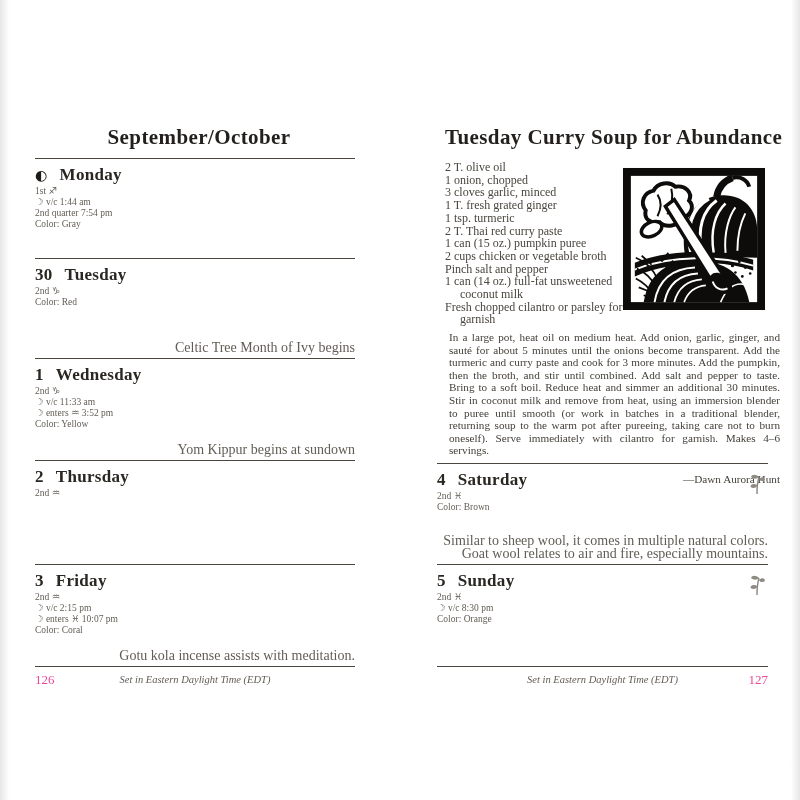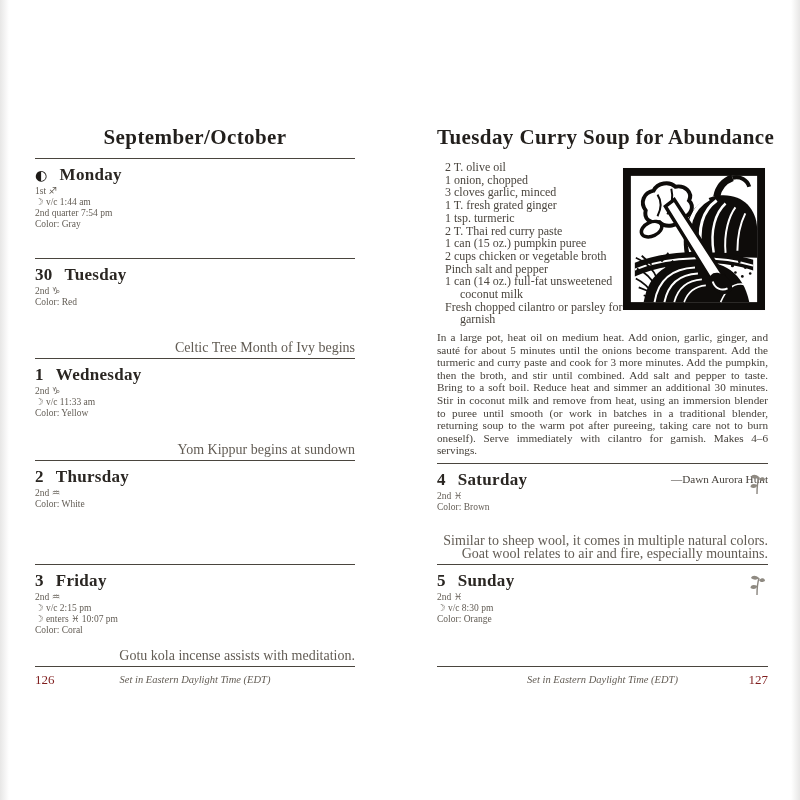--- a/index.html
+++ b/index.html
@@ -10,48 +10,48 @@
   }
   .edge { position:absolute; top:0; bottom:0; width:9px; pointer-events:none; }
   .edge.left  { left:0;  background:linear-gradient(to right, rgba(60,55,50,.12), rgba(60,55,50,0)); }
   .edge.right { right:0; background:linear-gradient(to left,  rgba(60,55,50,.12), rgba(60,55,50,0)); }
 
   .page { position:absolute; top:125px; height:565px; }
   .page.leftp  { left:35px;  width:320px; }
   .page.rightp { left:437px; width:331px; }
 
   .page-title {
-    position:absolute; top:0; left:0; right:0; text-align:center;
+    position:absolute; top:0; left:8px; right:0; text-align:center;
     font-size:21px; font-weight:bold; color:#221f1c; letter-spacing:.4px; white-space:nowrap;
   }
 
   .section { position:absolute; left:0; right:0; border-top:1.5px solid #4a453e; }
 
   .day-heading { display:flex; align-items:baseline; gap:12px; padding-top:6px;
     font-size:17px; font-weight:bold; color:#2a2622; letter-spacing:.3px; }
   .moon-icon { font-family:"DejaVu Sans",sans-serif; font-size:14px; font-weight:normal; color:#1d1a17; }
   .day-details { margin-top:1px; font-size:9.5px; line-height:11px; color:#625c54; }
   .day-details div { white-space:nowrap; }
   .section-note {
     position:absolute; right:0; bottom:5px; text-align:right;
     font-size:14px; line-height:12.5px; color:#625c54;
   }
   .sprig { position:absolute; right:2px; top:9px; }
 
   .footer { position:absolute; left:0; right:0; top:541px; height:24px; border-top:1.5px solid #4a453e; }
-  .footer .pagenum { position:absolute; top:5px; font-size:13px; color:#7f1d1d; }
+  .footer .pagenum { position:absolute; top:5px; font-size:13px; color:#ec4899; }
   .footer .pagenum.l { left:0; } .footer .pagenum.r { right:0;margin-left:39px; }
   .footer .tz { position:absolute; left:0; right:0; top:7px; text-align:center;
     font-style:italic; font-size:10.5px; color:#625c54; }
 
   .ingredients { position:absolute; top:36px; left:8px; width:200px;
     font-size:12px; line-height:12.7px; color:#4a453e; }
   .ingredients .indent { padding-left:15px; }
   .woodcut { position:absolute; left:185px; top:42px; width:144px; height:144px; }
-  .instructions { position:absolute; top:206px; left:0; width:331px;
+  .instructions { position:absolute; top:206px; left:12px; width:331px;
     font-size:11.2px; line-height:12.6px; text-align:justify; color:#45403a; }
   .attribution { text-align:right; margin-top:16px; }
 </style>
 </head>
 <body>
 
 <div class="spread">
   <div class="edge left"></div>
   <div class="edge right"></div>
 
@@ -84,33 +84,33 @@
     </div>
 
     <div class="section" style="top:233px; height:102px;">
       <div class="day-heading">
         <span>1</span>
         <span>Wednesday</span>
       </div>
       <div class="day-details">
         <div>2nd ♑</div>
         <div>☽ v/c 11:33 am</div>
+        <div>☽ enters ♒ 3:52 pm</div>
         <div>Color: Yellow</div>
       </div>
       <div class="section-note">Yom Kippur begins at sundown</div>
     </div>
 
     <div class="section" style="top:335px; height:104px;">
       <div class="day-heading">
         <span>2</span>
         <span>Thursday</span>
       </div>
       <div class="day-details">
         <div>2nd ♒</div>
-        <div>Color: White</div>
       </div>
     </div>
 
     <div class="section" style="top:439px; height:102px;">
       <div class="day-heading">
         <span>3</span>
         <span>Friday</span>
       </div>
       <div class="day-details">
         <div>2nd ♒</div>

